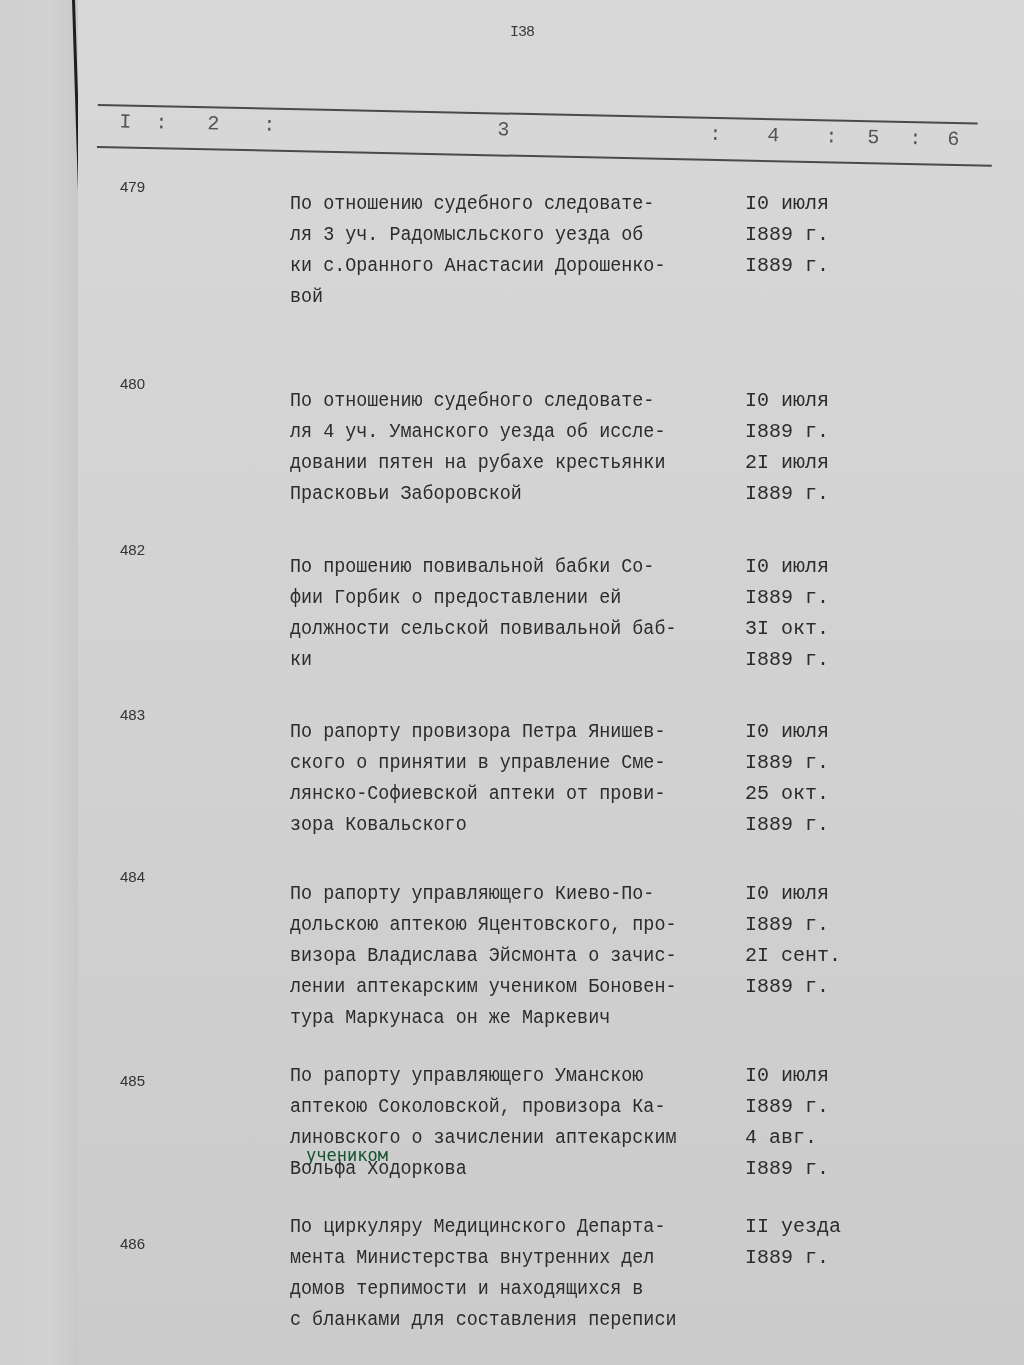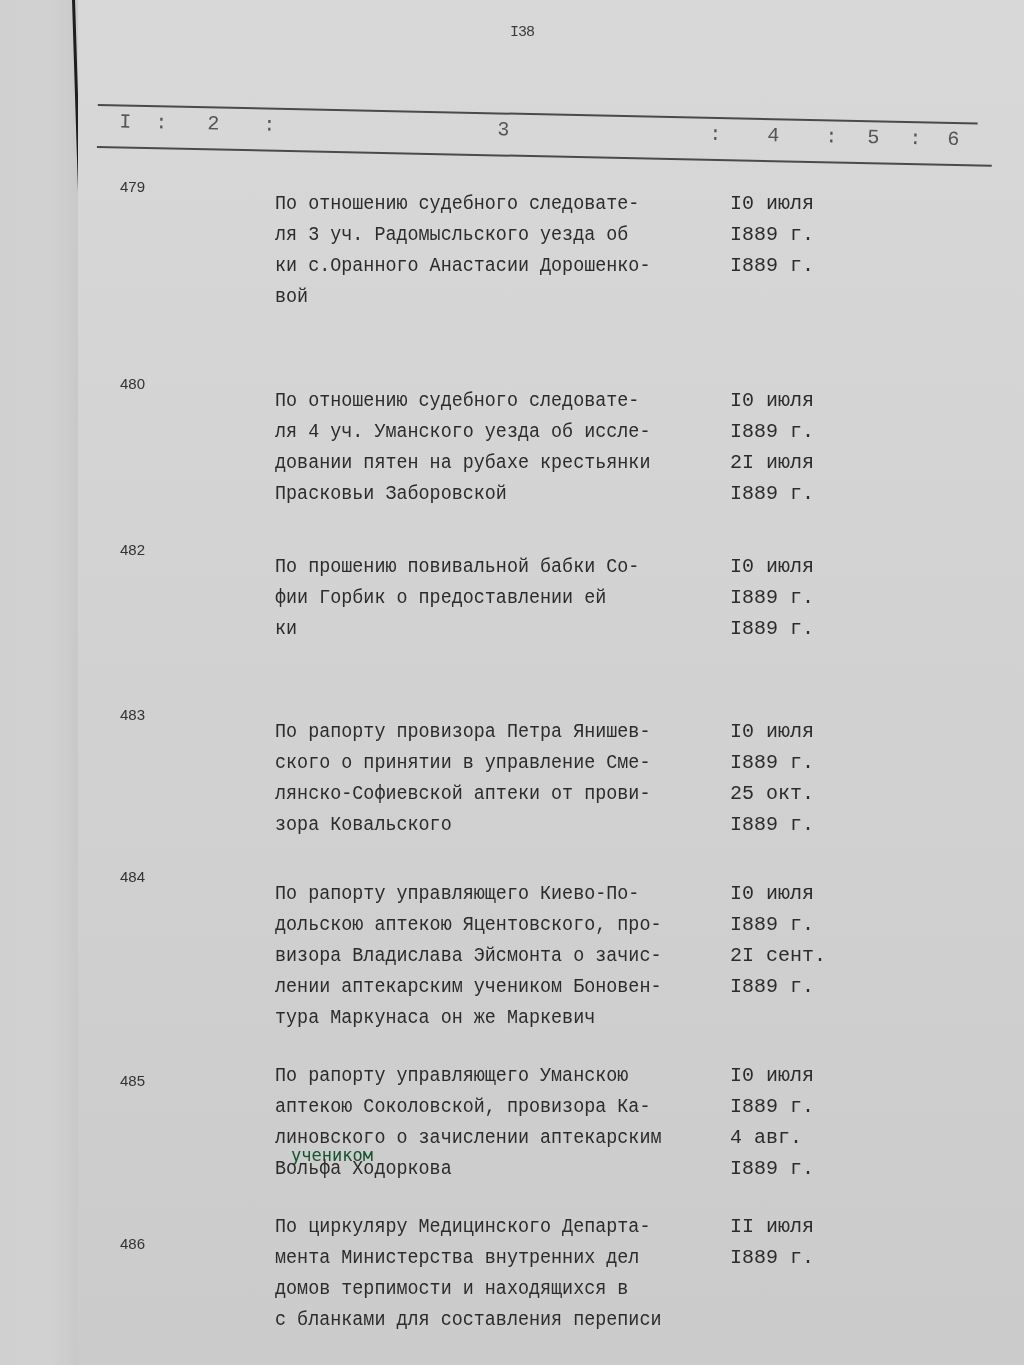--- a/index.html
+++ b/index.html
@@ -86,20 +86,21 @@
       top: 10px;
       width: 560px;
     }
     .line {
       height: 31px;
       line-height: 31px;
       font-size: 20px;
       white-space: pre;
       position: relative;
       color: #2c2c2c;
+      margin-left: 15px;
     }
     .line .txt {
       display: inline-block;
       transform: scaleX(0.92);
       transform-origin: left center;
     }
     .line .date {
       position: absolute;
       left: 455px;
       top: 0;
@@ -158,20 +159,21 @@
     <div class="line"><span class="txt">довании пятен на рубахе крестьянки</span><span class="date">2I июля</span></div>
     <div class="line"><span class="txt">Прасковьи Заборовской</span><span class="date">I889 г.</span></div>
   </div>
 </div>
 
 <div class="entry" style="top:541px">
   <div class="entry-num">482</div>
   <div class="lines">
     <div class="line"><span class="txt">По прошению повивальной бабки Со-</span><span class="date">I0 июля</span></div>
     <div class="line"><span class="txt">фии Горбик о предоставлении ей</span><span class="date">I889 г.</span></div>
+    <div class="line"><span class="txt">должности сельской повивальной баб-</span><span class="date">3I окт.</span></div>
     <div class="line"><span class="txt">ки</span><span class="date">I889 г.</span></div>
   </div>
 </div>
 
 <div class="entry" style="top:706px">
   <div class="entry-num">483</div>
   <div class="lines">
     <div class="line"><span class="txt">По рапорту провизора Петра Янишев-</span><span class="date">I0 июля</span></div>
     <div class="line"><span class="txt">ского о принятии в управление Сме-</span><span class="date">I889 г.</span></div>
     <div class="line"><span class="txt">лянско-Софиевской аптеки от прови-</span><span class="date">25 окт.</span></div>
@@ -196,18 +198,18 @@
     <div class="line"><span class="txt">По рапорту управляющего Уманскою</span><span class="date">I0 июля</span></div>
     <div class="line"><span class="txt">аптекою Соколовской, провизора Ка-</span><span class="date">I889 г.</span></div>
     <div class="line"><span class="txt">линовского о зачислении аптекарским</span><span class="date">4 авг.</span><span class="overtype">учеником</span></div>
     <div class="line"><span class="txt">Вольфа Ходоркова</span><span class="date">I889 г.</span></div>
   </div>
 </div>
 
 <div class="entry" style="top:1235px">
   <div class="entry-num">486</div>
   <div class="lines" style="top:-24px">
-    <div class="line"><span class="txt">По циркуляру Медицинского Департа-</span><span class="date">II июля</span></div>
+    <div class="line"><span class="txt">По циркуляру Медицинского Департа-</span><span class="date">II уезда</span></div>
     <div class="line"><span class="txt">мента Министерства внутренних дел</span><span class="date">I889 г.</span></div>
     <div class="line"><span class="txt">домов терпимости и находящихся в</span><span class="date"></span></div>
     <div class="line"><span class="txt">с бланками для составления переписи</span><span class="date"></span></div>
   </div>
 </div>
 
 </body></html>

